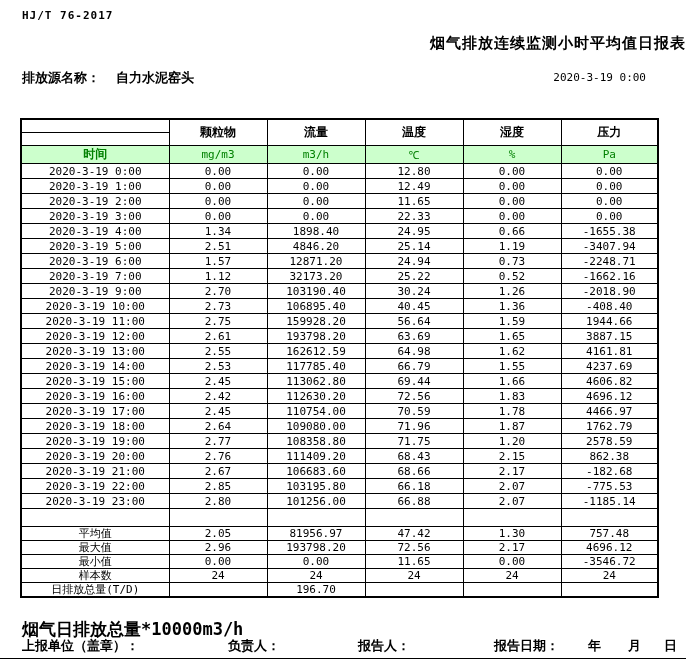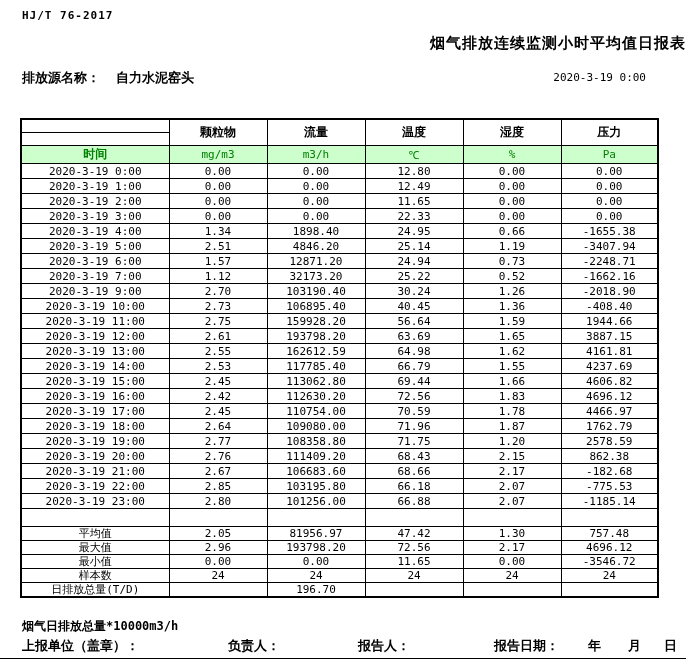--- a/index.html
+++ b/index.html
@@ -25,21 +25,21 @@
   tr.param-row th{height:25px;font-size:12px;font-weight:bold;}
   td.split-cell{padding:0;vertical-align:top;}
   td.split-cell .half{height:12px;}
   td.split-cell .half.top{border-bottom:1px solid #000;}
   tr.unit-row th{background:#ccffcc;color:#008000;height:15px;font-size:11px;}
   tr.unit-row th.time-label{font-weight:bold;font-size:12px;}
   tbody.data td{height:14px;font-size:11px;line-height:13px;}
   tr.spacer td{height:17px;}
   tbody.summary td{height:13px;font-size:11px;line-height:12px;}
 
-  .note{position:absolute;top:618px;left:22px;font-size:12px;font-weight:bold;}
+  .note{position:absolute;top:618px;left:22px;font-size:17px;font-weight:bold;}
   .sign-row{position:absolute;top:637px;left:0;width:100%;height:16px;font-size:13px;font-weight:bold;}
   .sign-row span{position:absolute;top:0;text-align:right;}
   .sign-unit{left:22px;}
   .sign-resp{left:228px;}
   .sign-reporter{left:358px;}
   .sign-date{left:494px;font-family:Liberation Mono, monospace;}
   .sign-year{left:588px;}
   .sign-month{left:628px;}
   .sign-day{left:664px;}
 </style>

